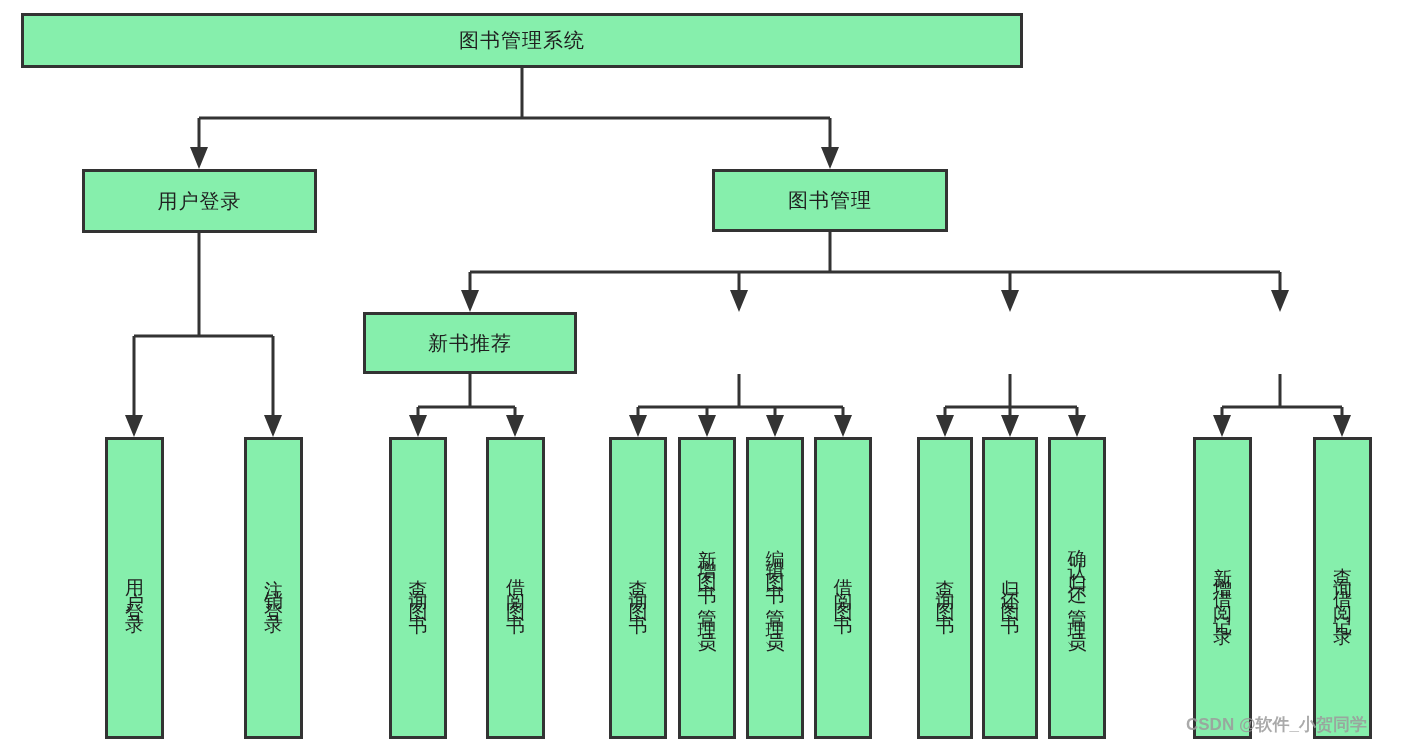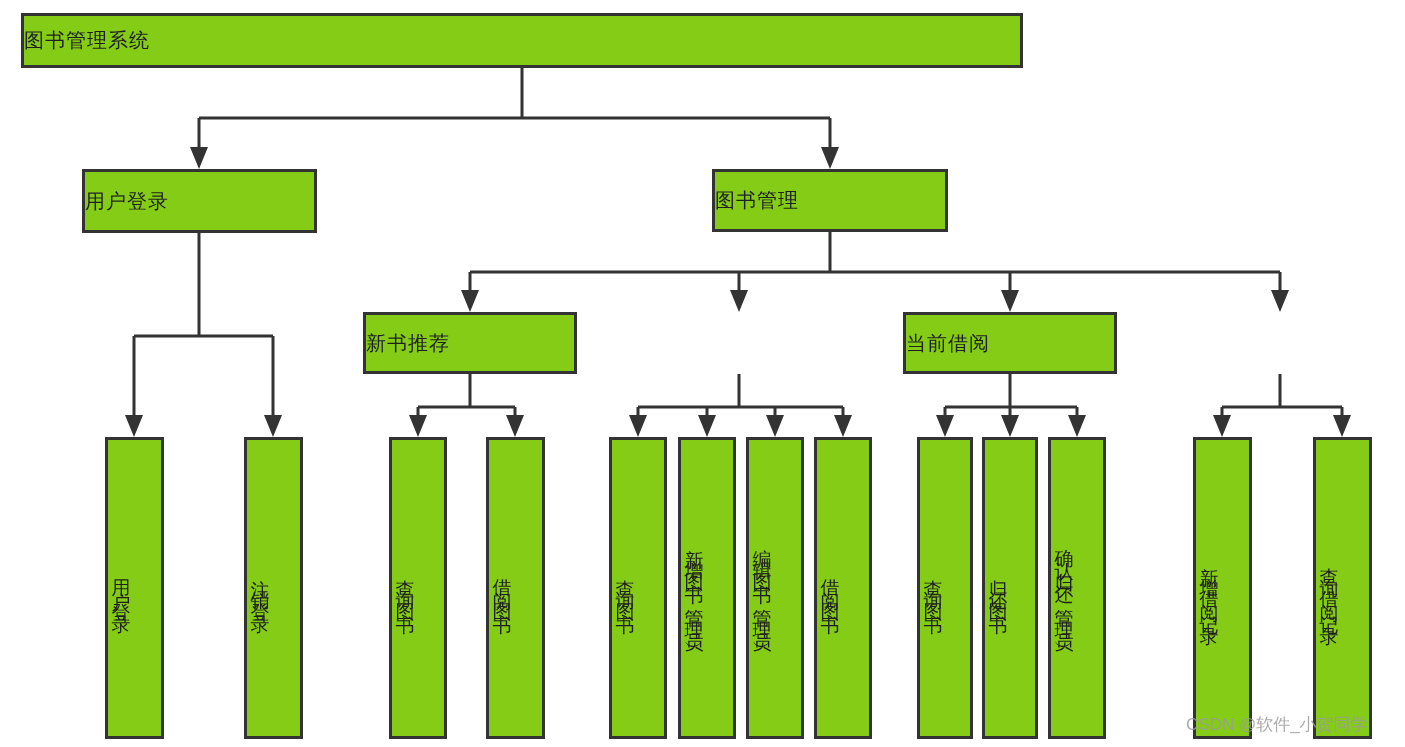--- a/index.html
+++ b/index.html
@@ -12,24 +12,24 @@
     overflow:hidden;
   }
   .connectors{
     position:absolute;left:0;top:0;width:1405px;height:747px;
     pointer-events:none;
   }
   .node{
     position:absolute;
     box-sizing:border-box;
     border:3px solid #333333;
-    background:#84cc16;
+    background:#86efac;
     display:flex;
     align-items:center;
-    justify-content:flex-start;
+    justify-content:center;
     color:#1f1f1f;
   }
   .hnode span{
     font-size:20px;
     letter-spacing:1px;
     white-space:nowrap;
   }
   .leaf span{
     writing-mode:vertical-rl;
     text-orientation:mixed;
@@ -38,20 +38,21 @@
     white-space:nowrap;
   }
   .watermark{
     position:absolute;
     left:1186px;top:713px;
     font-size:17px;
     color:#9c9c9c;
     opacity:.85;
     white-space:nowrap;
     z-index:5;
+    font-weight:bold;
   }
 </style>
 </head>
 <body>
 
 <div class="canvas">
 
   <svg class="connectors" viewBox="0 0 1405 747" xmlns="http://www.w3.org/2000/svg">
     <path fill="none" stroke="#333333" stroke-width="3" d="
       M522 68V118 M199 118H830 M199 118V152 M830 118V152
@@ -80,23 +81,20 @@
 
   <div class="node hnode" style="left:82px;top:169px;width:235px;height:64px">
     <span>用户登录</span>
   </div>
   <div class="node hnode" style="left:712px;top:169px;width:236px;height:63px">
     <span>图书管理</span>
   </div>
 
   <div class="node hnode" style="left:363px;top:312px;width:214px;height:62px">
     <span>新书推荐</span>
-  </div>
-  <div class="node hnode" style="left:903px;top:312px;width:214px;height:62px">
-    <span>当前借阅</span>
   </div>
 
   <div class="node leaf" style="left:105px;top:437px;width:59px;height:302px">
     <span>用户登录</span>
   </div>
   <div class="node leaf" style="left:244px;top:437px;width:59px;height:302px">
     <span>注销登录</span>
   </div>
 
   <div class="node leaf" style="left:389px;top:437px;width:58px;height:302px">

